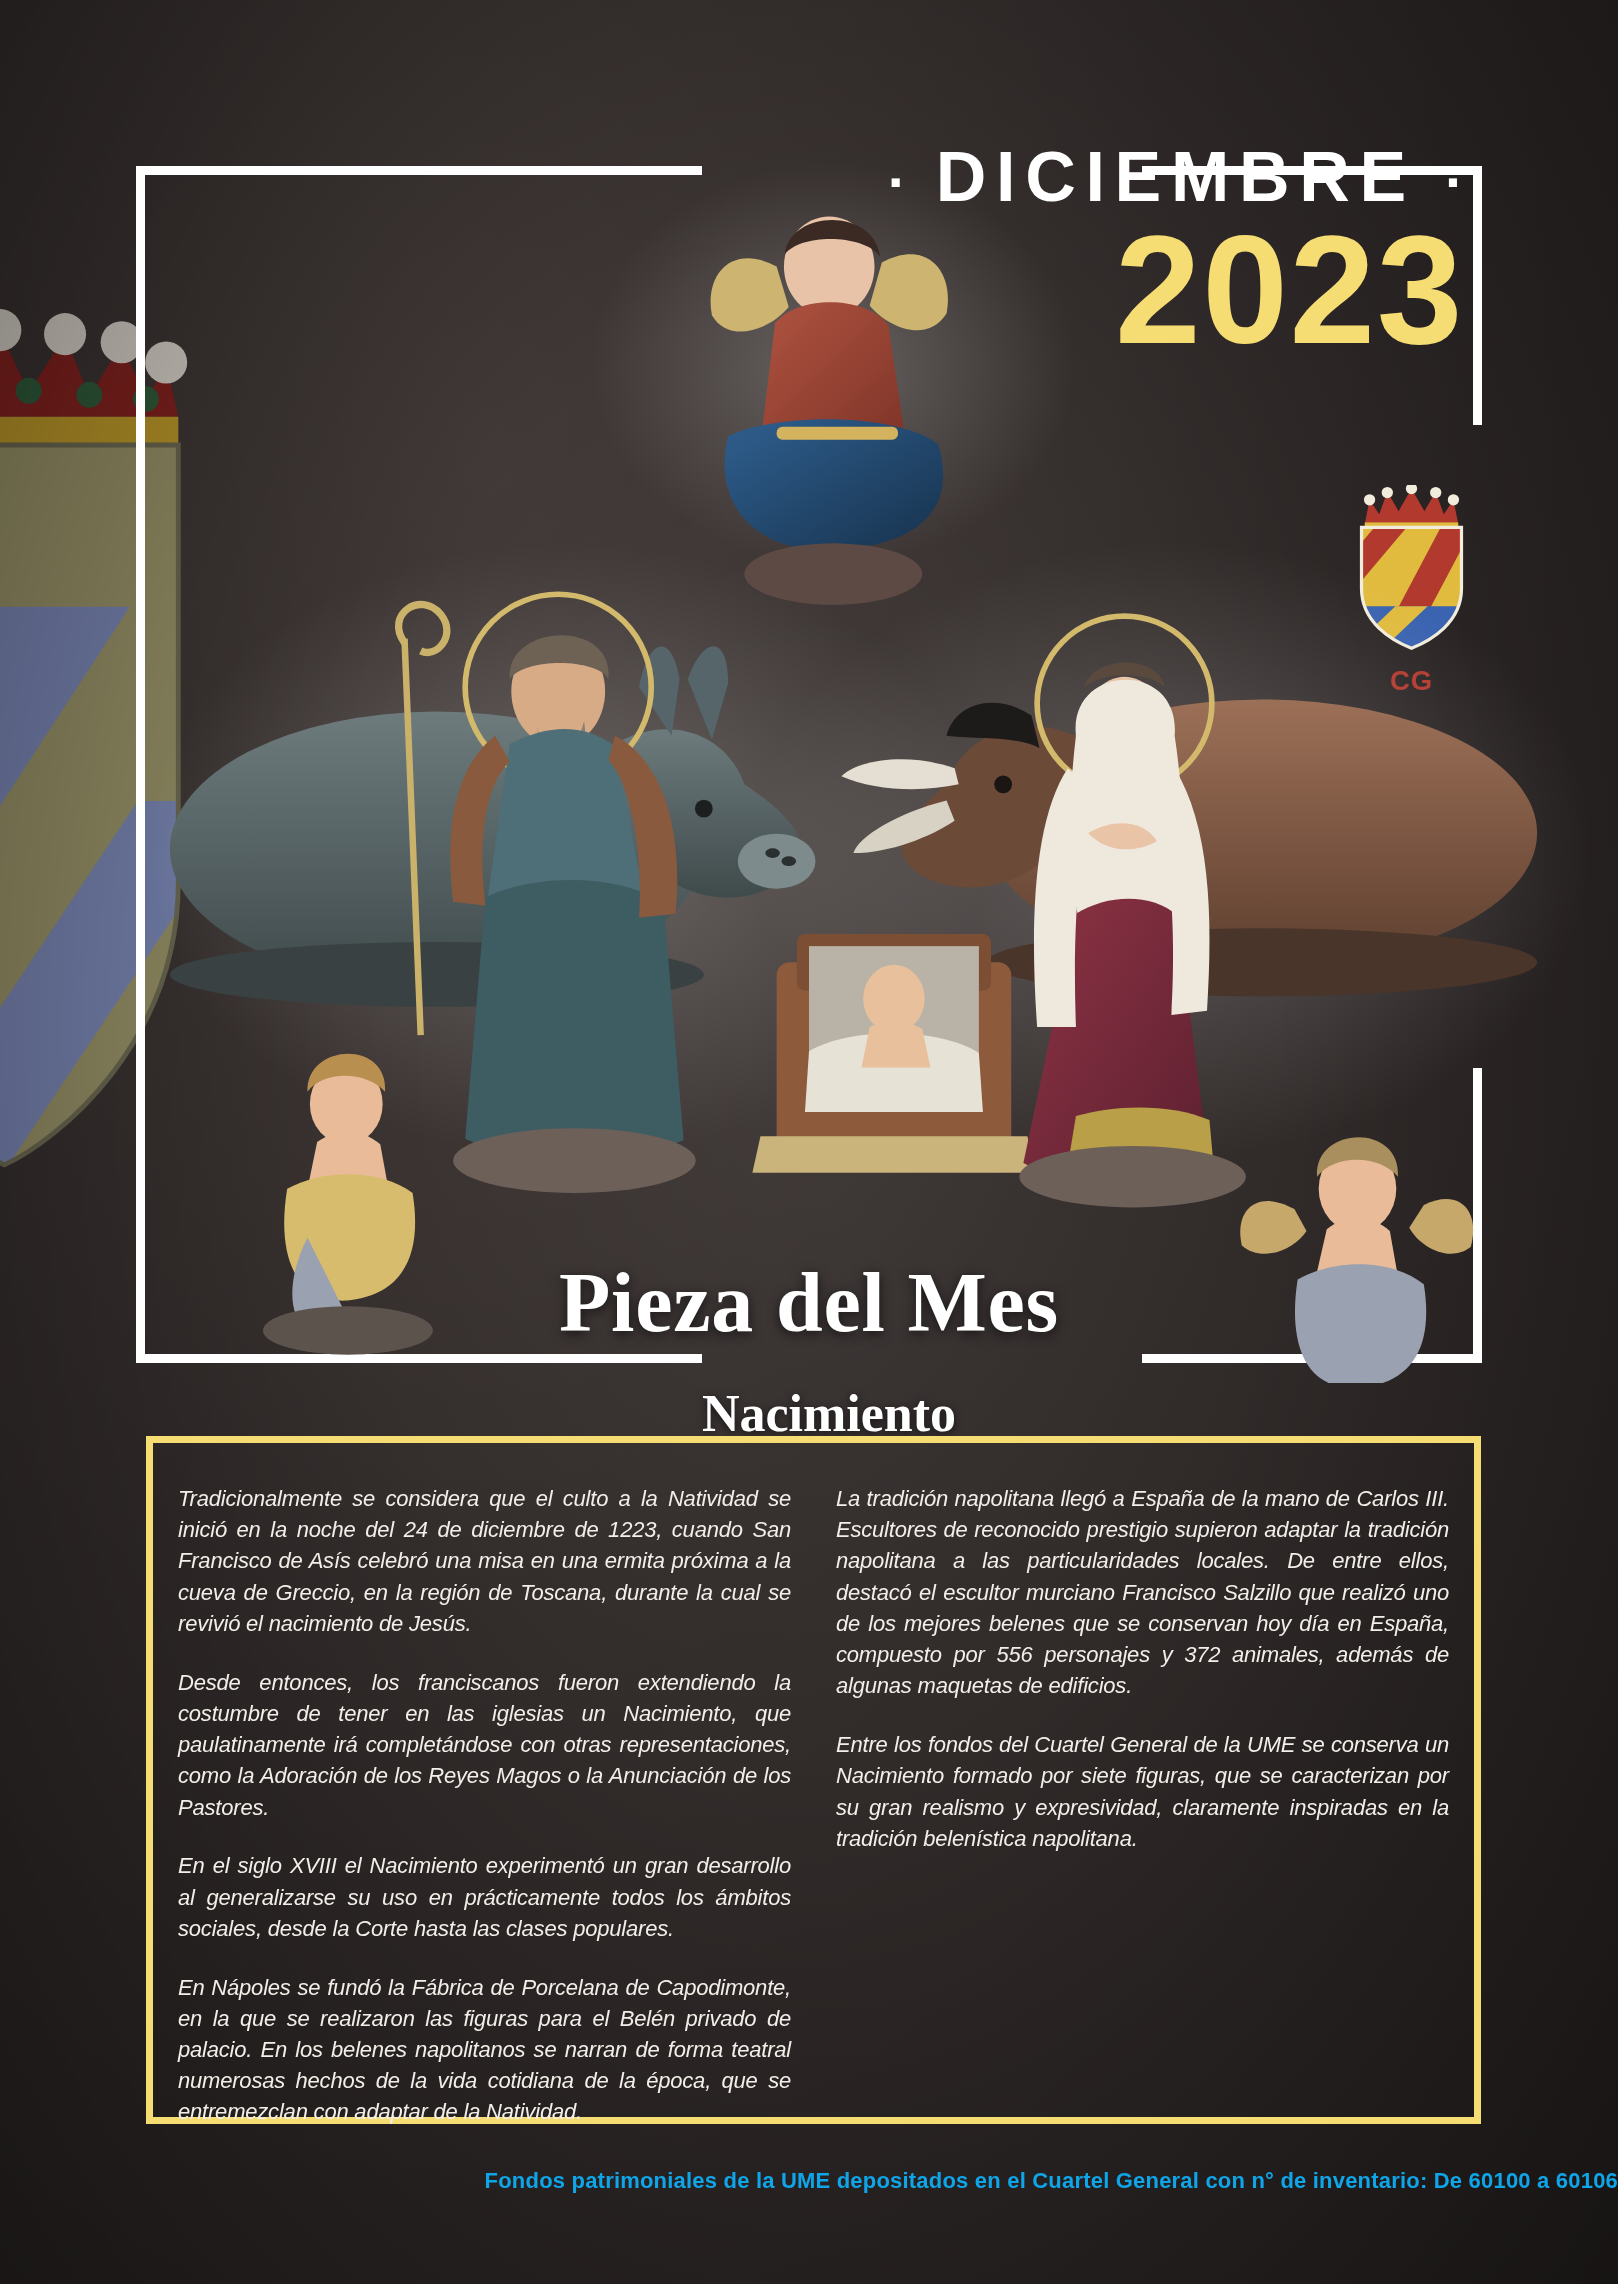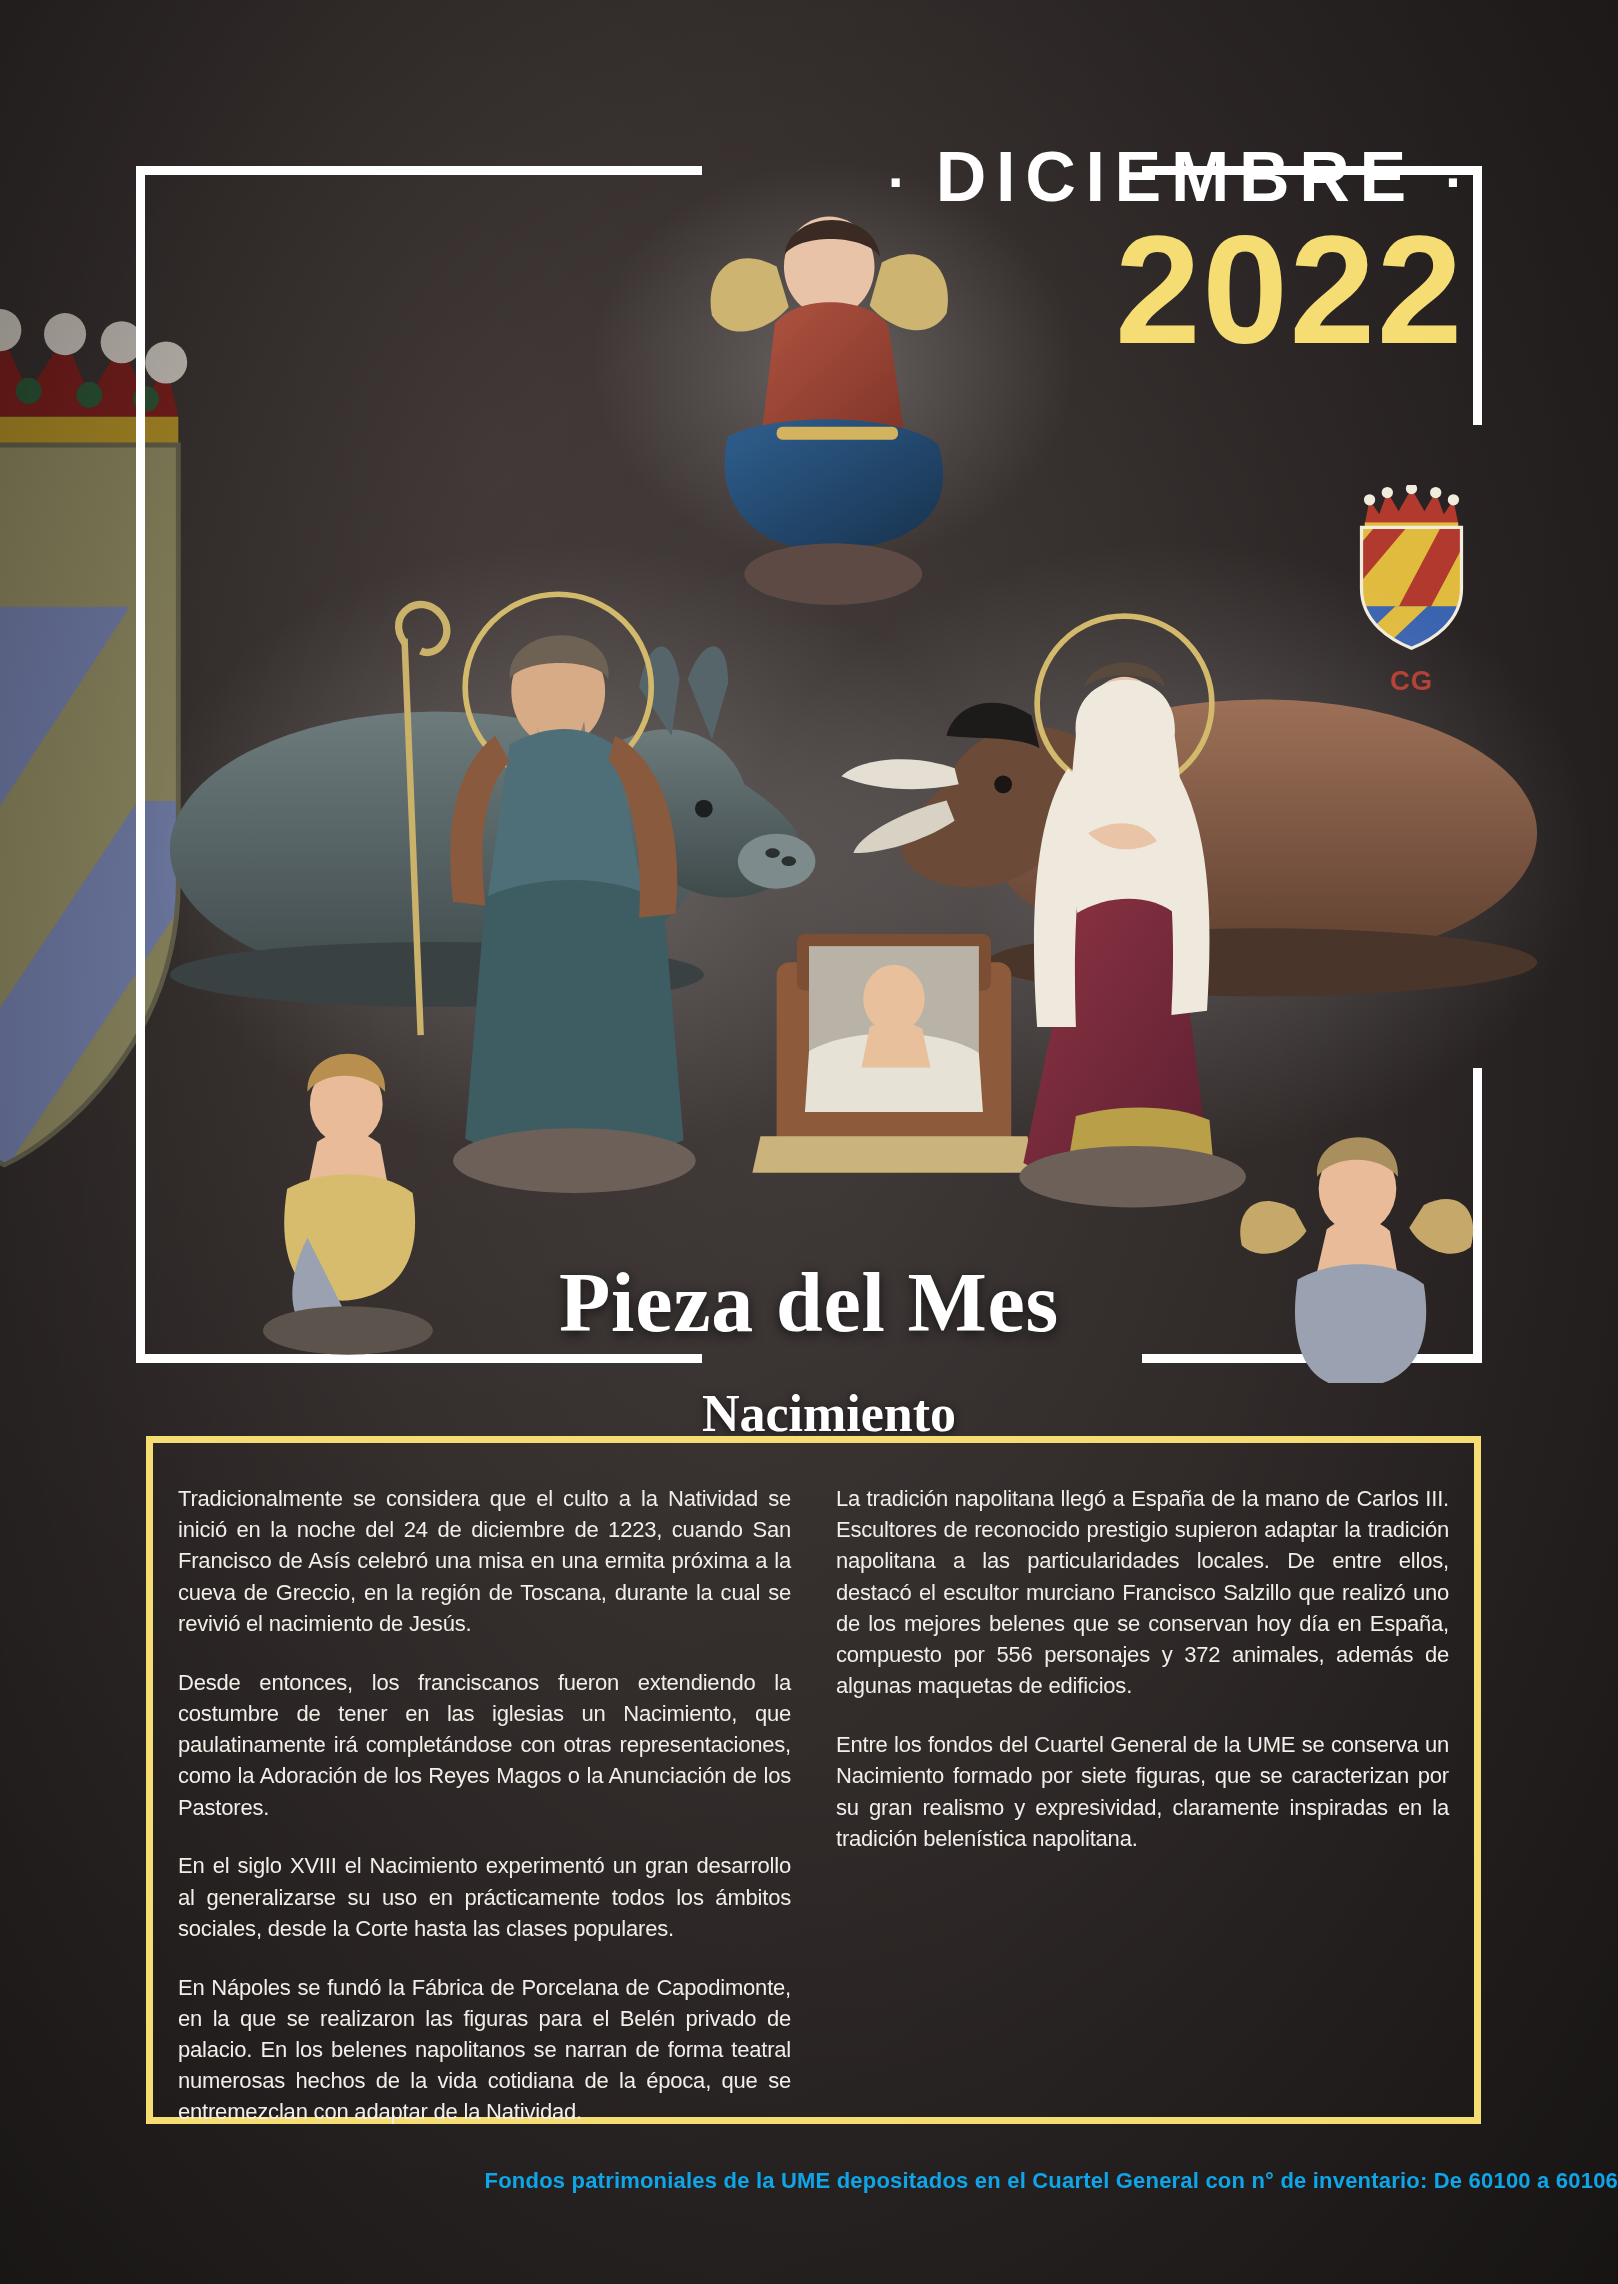--- a/index.html
+++ b/index.html
@@ -160,20 +160,21 @@
     margin-left: 40px;
   }
 
   
   .panel {
     position: absolute;
     left: 146px;
     top: 1436px;
     width: 1335px;
     height: 688px;
+    font-style: italic;
   }
   .panel-frame-left {
     position: absolute;
     left: 0;
     top: 0;
     width: 121px;
     height: 688px;
     border-left: 7.3px solid #f5dd74;
     border-top: 7.3px solid #f5dd74;
     border-bottom: 7.3px solid #f5dd74;
@@ -298,21 +299,21 @@
 <div class="bracket-top-left"></div>
 <div class="bracket-top-right"></div>
 <div class="bracket-bottom-right"></div>
 
 <div class="header">
   <div class="month">
     <span class="dot">·</span>
     <span>DICIEMBRE</span>
     <span class="dot">·</span>
   </div>
-  <div class="year">2022</div>
+  <div class="year">2023</div>
 </div>
 
 <div class="emblem">
   <svg width="129" height="170" viewBox="0 0 160 210">
     <defs>
       <clipPath id="smallShield">
         <path d="M18,52 L142,52 L142,128 C142,170 105,192 80,202 C55,192 18,170 18,128 Z"></path>
       </clipPath>
     </defs>
 

